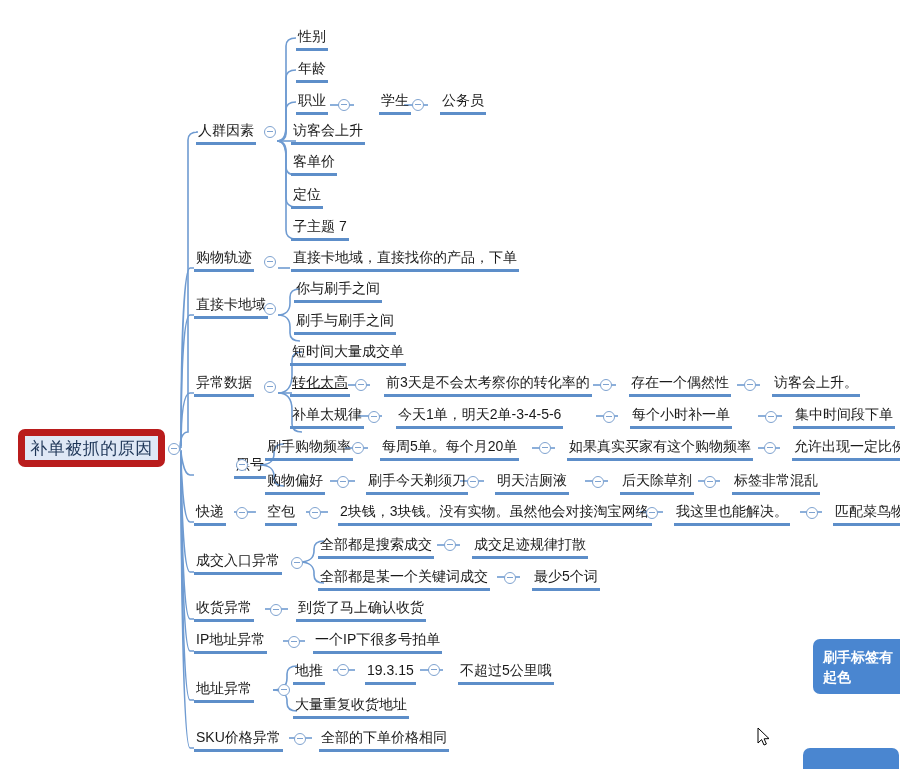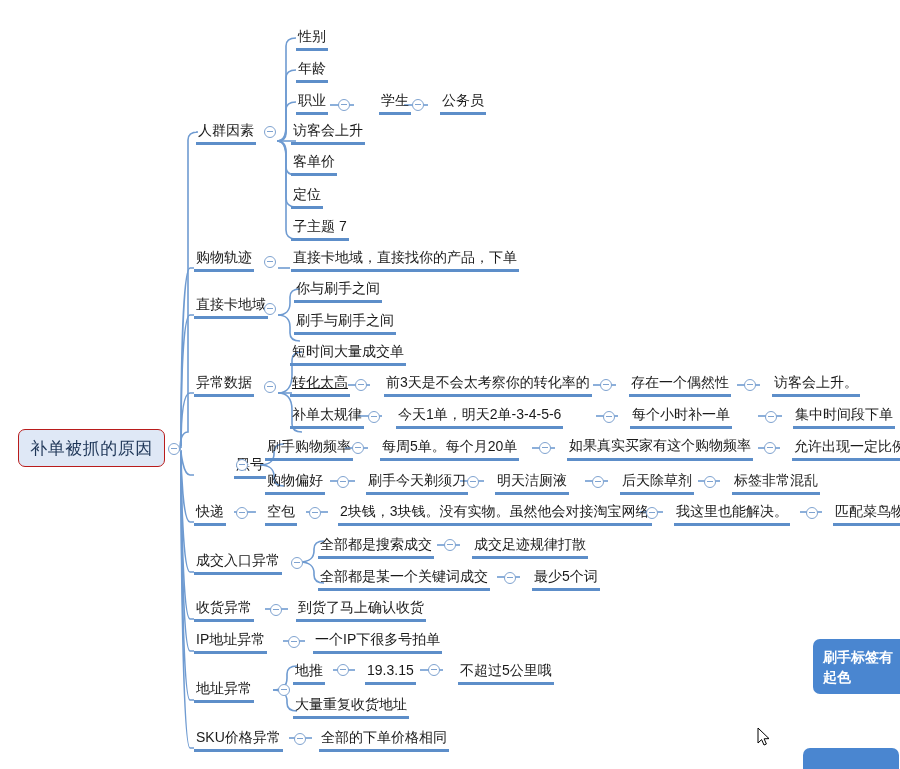--- a/index.html
+++ b/index.html
@@ -10,21 +10,21 @@
     position:relative;
   }
   #canvas{position:absolute;left:0;top:0;width:900px;height:769px;overflow:hidden;}
   svg#edges{position:absolute;left:0;top:0;width:900px;height:769px;pointer-events:none;}
 
   
   .root-node{
     position:absolute;
     box-sizing:border-box;
     background:#dfe8f6;
-    border:1px solid #b91c1c;
+    border:7px solid #b91c1c;
     border-radius:7px;
     color:#1d3557;
     font-size:17px;
     letter-spacing:.5px;
     display:flex;align-items:center;justify-content:center;
     white-space:nowrap;
   }
 
   
   .topic{
@@ -220,21 +220,21 @@
   <div class="toggle" style="left:765px;top:411px;"></div>
   <div class="topic" style="left:793px;top:405px;">集中时间段下单</div>
 
   <div class="topic" style="left:194px;top:455px;margin-left:40px;">黑号</div>
   <div class="toggle" style="left:236px;top:459px;"></div>
 
   <div class="topic" style="left:265px;top:437px;">刷手购物频率</div>
   <div class="toggle" style="left:352px;top:442px;"></div>
   <div class="topic" style="left:380px;top:437px;">每周5单。每个月20单</div>
   <div class="toggle" style="left:539px;top:442px;"></div>
-  <div class="topic" style="left:567px;top:437px;font-family:Liberation Serif, serif;">如果真实买家有这个购物频率</div>
+  <div class="topic" style="left:567px;top:437px;">如果真实买家有这个购物频率</div>
   <div class="toggle" style="left:764px;top:442px;"></div>
   <div class="topic" style="left:792px;top:437px;">允许出现一定比例的</div>
 
   <div class="topic" style="left:265px;top:471px;">购物偏好</div>
   <div class="toggle" style="left:337px;top:476px;"></div>
   <div class="topic" style="left:366px;top:471px;">刷手今天剃须刀</div>
   <div class="toggle" style="left:467px;top:476px;"></div>
   <div class="topic" style="left:495px;top:471px;">明天洁厕液</div>
   <div class="toggle" style="left:592px;top:476px;"></div>
   <div class="topic" style="left:620px;top:471px;">后天除草剂</div>

